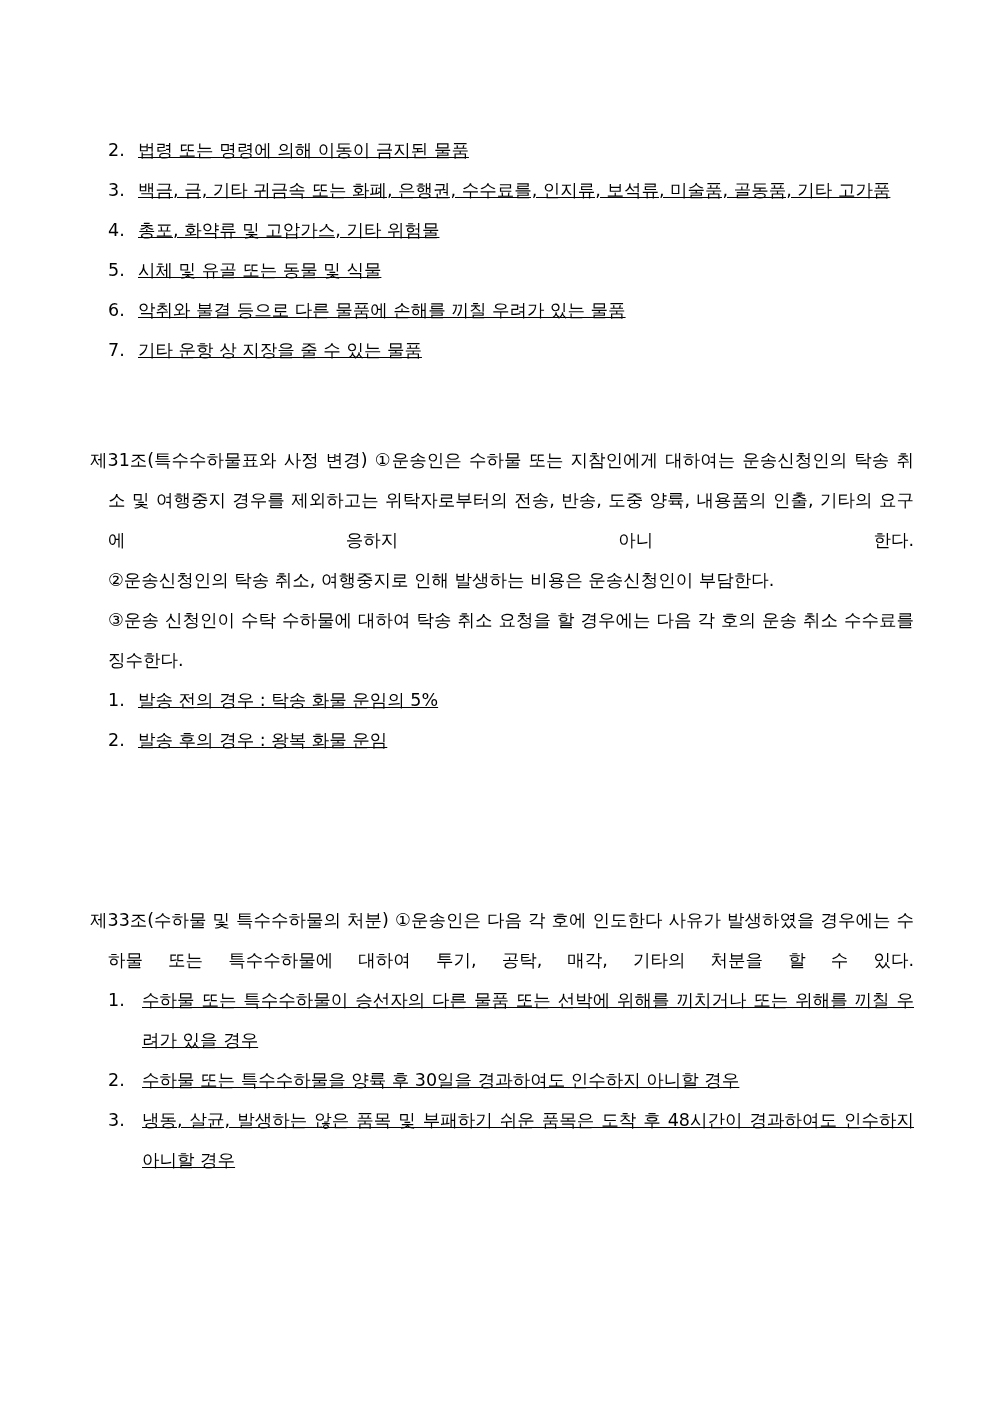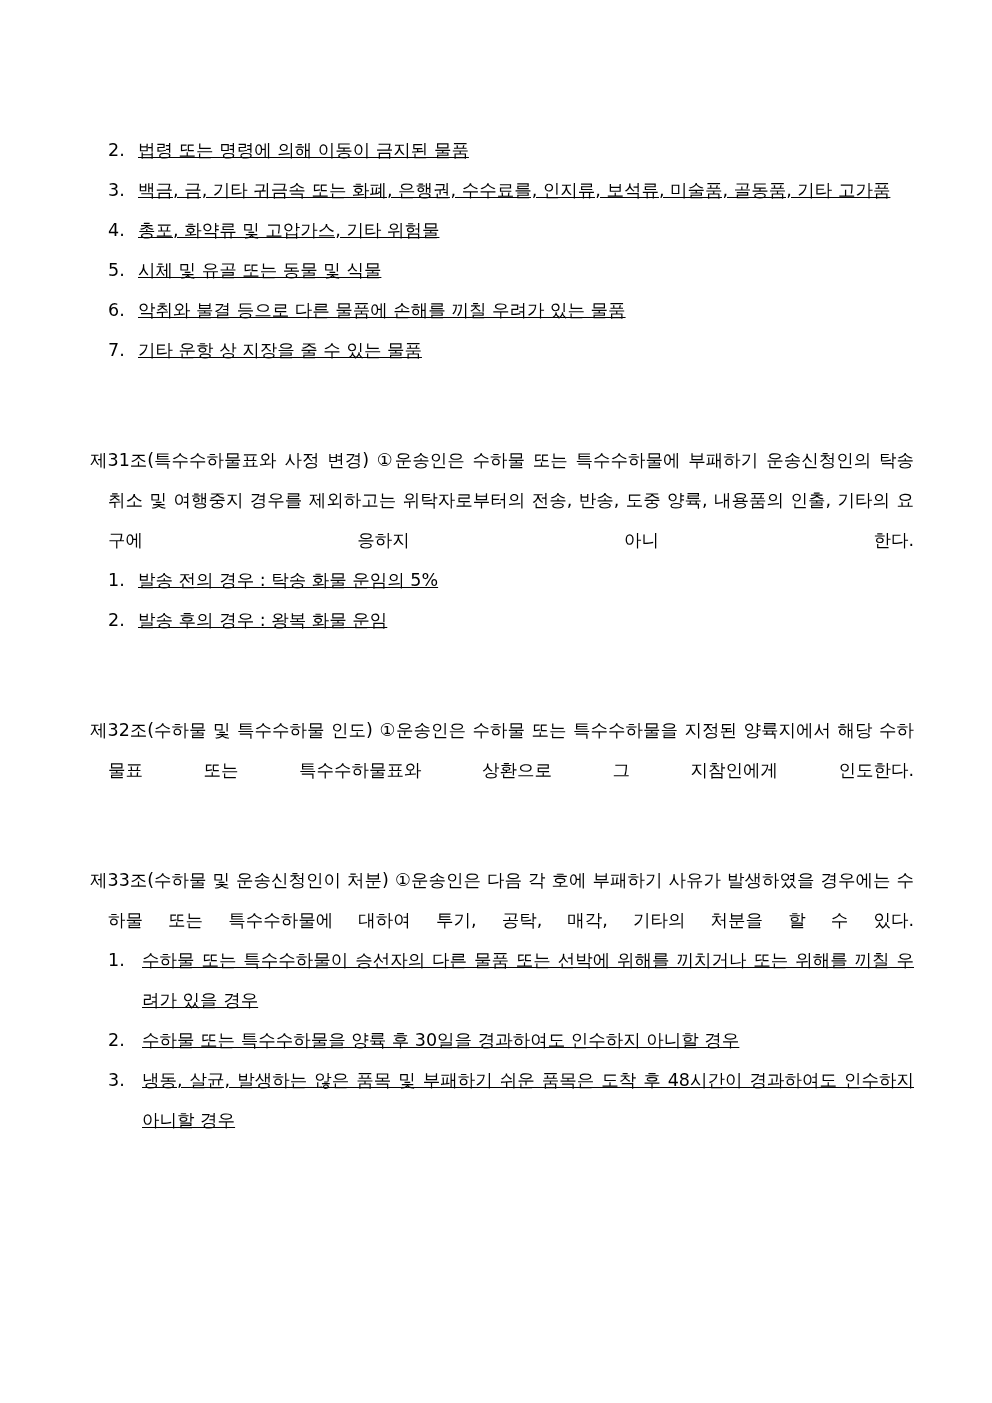--- a/index.html
+++ b/index.html
@@ -101,53 +101,49 @@
         <span class="itext">기타 운항 상 지장을 줄 수 있는 물품</span>
       </li>
     </ul>
 
     <div class="spacer-lg"></div>
 
     <section class="article">
       <div class="para just-all">
         <span>제31조(특수수하물표와 사정 변경)</span>
         <span>①운송인은</span>
-        <span>수하물 또는 특수수하물에 부패하기</span>
+        <span>수하물 또는 지참인에게 대하여는</span>
         <span>운송신청인의 탁송 취소 및 여행중지 경우를 제외하고는 위탁자로부터의 전송, 반송, 도중 양륙, 내용품의 인출, 기타의 요구에 응하지 아니 한다.</span>
       </div>
+      <div class="para hang">②운송신청인의 탁송 취소, 여행중지로 인해 발생하는 비용은 운송신청인이 부담한다.</div>
+      <div class="para hang">③운송 신청인이 수탁 수하물에 대하여 탁송 취소 요청을 할 경우에는 다음 각 호의 운송 취소 수수료를 징수한다.</div>
       <ul class="num-list">
         <li class="num-item">
           <span class="marker">1.</span>
           <span class="itext">발송 전의 경우 : 탁송 화물 운임의 5%</span>
         </li>
         <li class="num-item">
           <span class="marker">2.</span>
           <span class="itext">발송 후의 경우 : 왕복 화물 운임</span>
         </li>
       </ul>
     </section>
 
     <div class="spacer-lg"></div>
 
     <section class="article">
-      <div class="para just-all">
-        <span>제32조(수하물 및 특수수하물 인도)</span>
-        <span>①운송인은</span>
-        <span>수하물 또는 특수수하물을 지정된</span>
-        <span>양륙지에서 해당 수하물표 또는 특수수하물표와 상환으로 그 지참인에게 인도한다.</span>
-      </div>
     </section>
 
     <div class="spacer-lg"></div>
 
     <section class="article">
       <div class="para just-all">
-        <span>제33조(수하물 및 운송신청인이 처분)</span>
+        <span>제33조(수하물 및 특수수하물의 처분)</span>
         <span>①운송인은</span>
-        <span>다음 각 호에 부패하기 사유가</span>
+        <span>다음 각 호에 인도한다 사유가</span>
         <span>발생하였을 경우에는 수하물 또는 특수수하물에 대하여 투기, 공탁, 매각, 기타의 처분을 할 수 있다.</span>
       </div>
       <ul class="num-list">
         <li class="num-item wide">
           <span class="marker">1.</span>
           <span class="itext">수하물 또는 특수수하물이 승선자의 다른 물품 또는 선박에 위해를 끼치거나 또는 위해를 끼칠 우려가 있을 경우</span>
         </li>
         <li class="num-item wide">
           <span class="marker">2.</span>
           <span class="itext">수하물 또는 특수수하물을 양륙 후 30일을 경과하여도 인수하지 아니할 경우</span>

